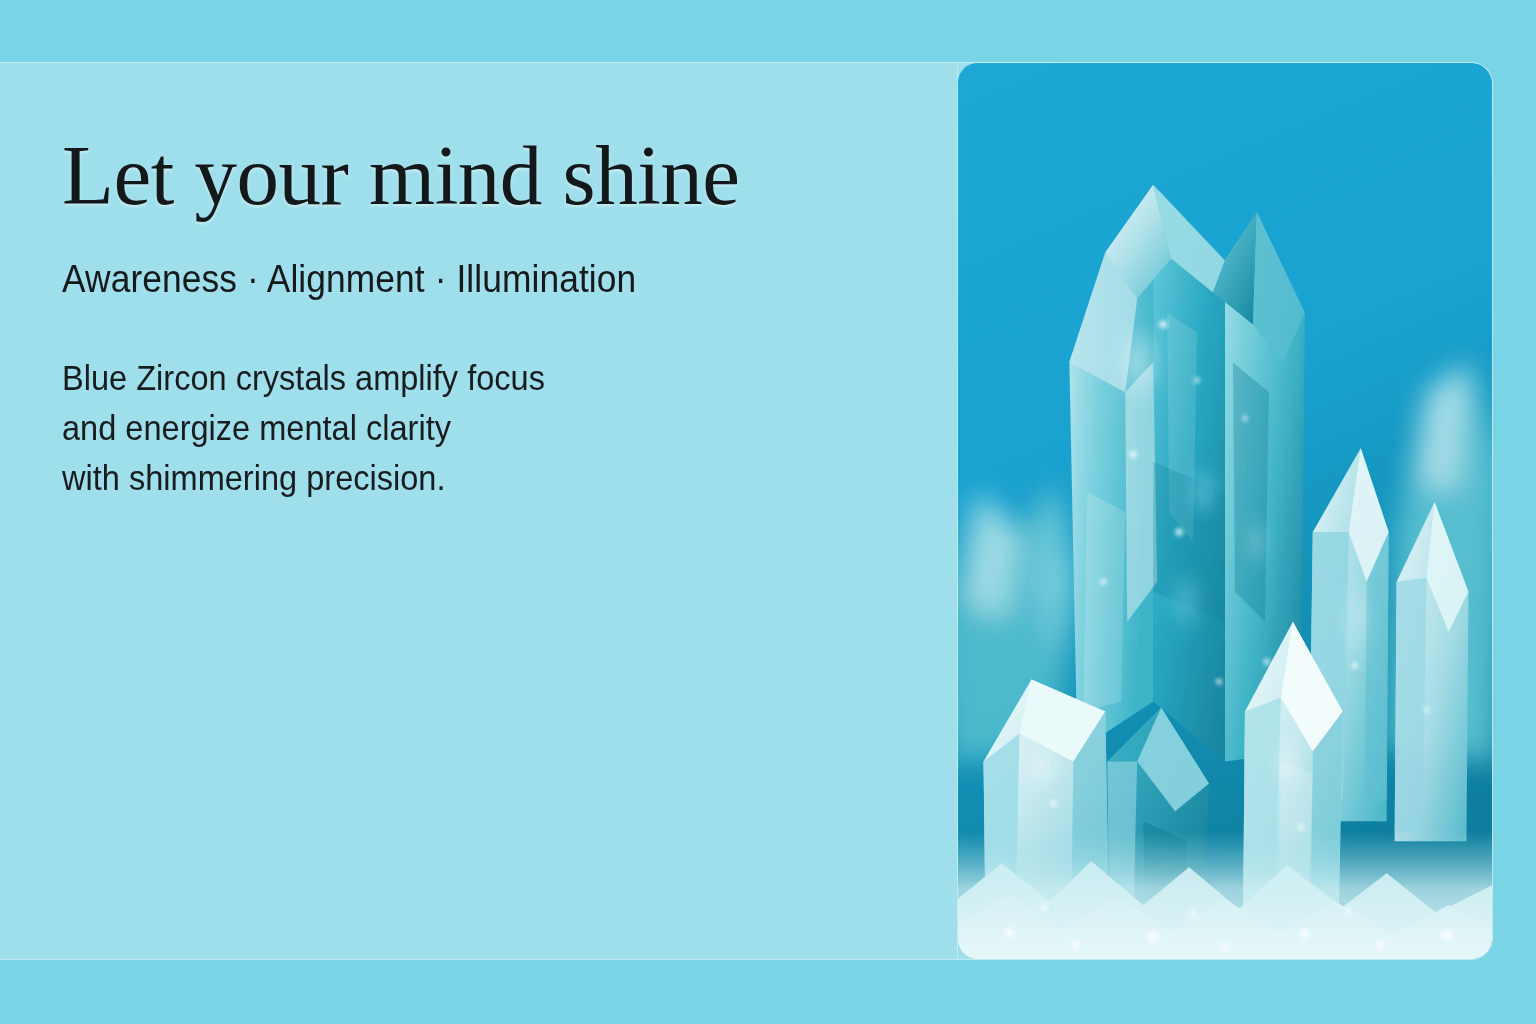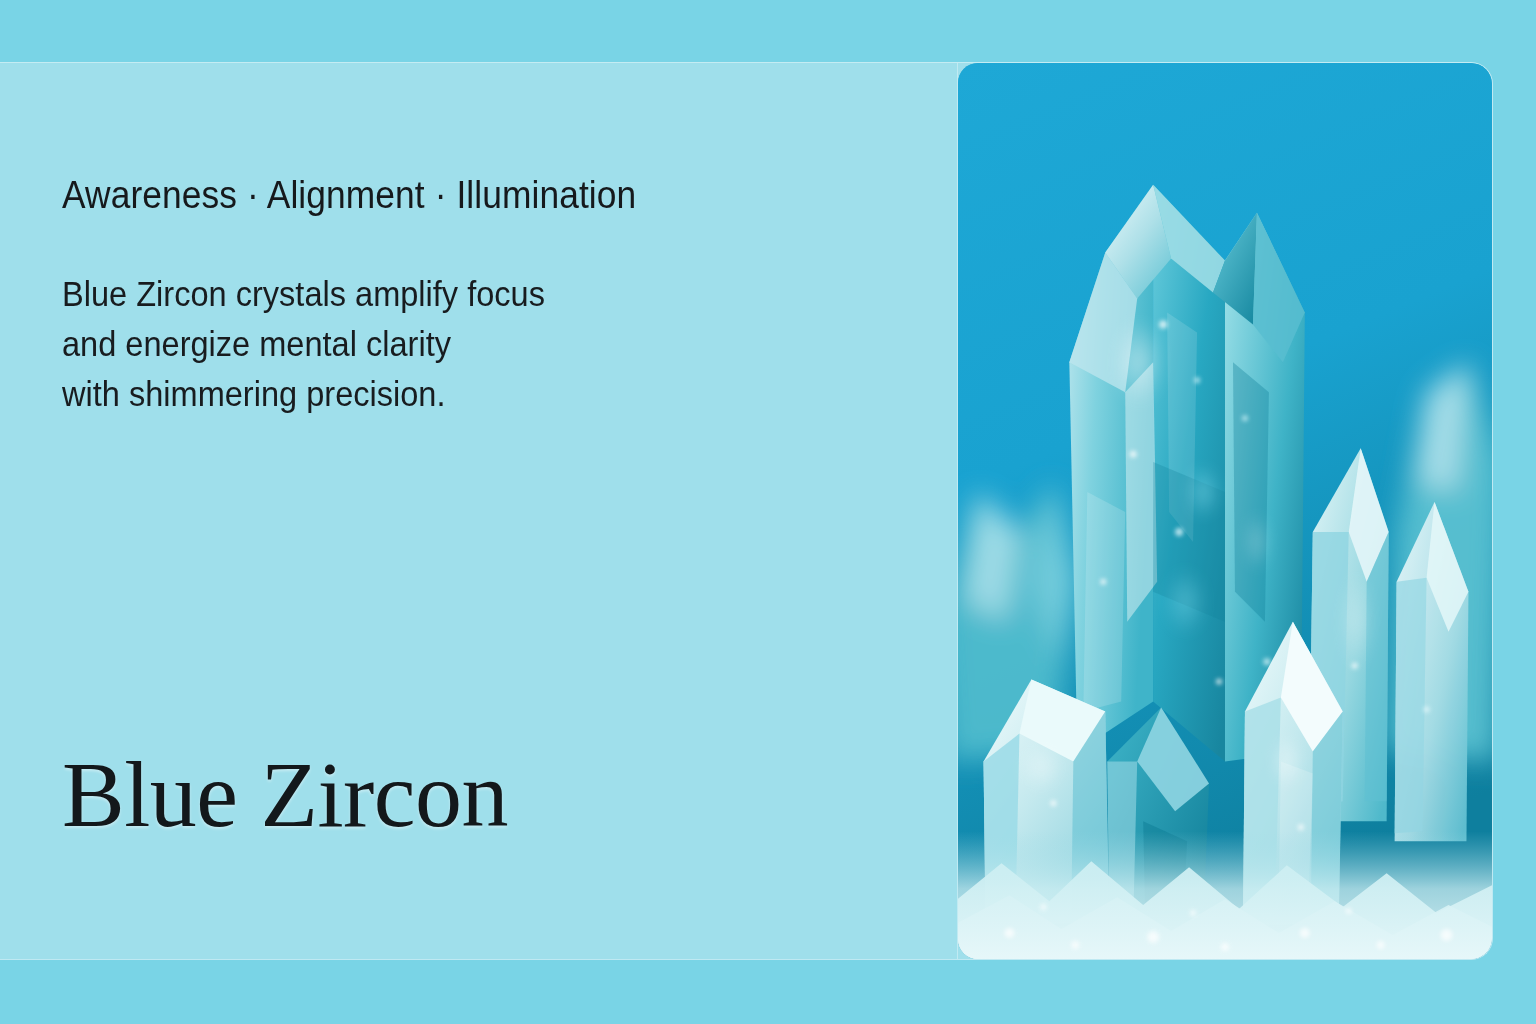--- a/index.html
+++ b/index.html
@@ -112,31 +112,31 @@
   }
 </style>
 </head>
 <body>
 
 <div id="promo-card">
 
   <div id="text-panel">
 
     <h1 id="headline">
+      <span class="hl-line">Let your mind shine</span>
     </h1>
 
     <div id="tagline">Awareness · Alignment · Illumination</div>
 
     <div id="body-copy">
       <span class="bc-line">Blue Zircon crystals amplify focus</span>
       <span class="bc-line">and energize mental clarity</span>
       <span class="bc-line">with shimmering precision.</span>
     </div>
 
-    <div id="brand-name">Blue Zircon</div>
   </div>
 
   <div id="image-panel">
     <svg id="crystal-photo" viewBox="0 0 536 898" preserveAspectRatio="xMidYMid slice" aria-hidden="true">
       <defs>
         <linearGradient id="bgGrad" x1="0" y1="0" x2="0.25" y2="1">
           <stop offset="0%" stop-color="#1ea8d6"></stop>
           <stop offset="45%" stop-color="#19a2d0"></stop>
           <stop offset="100%" stop-color="#0e7f9e"></stop>
         </linearGradient>

